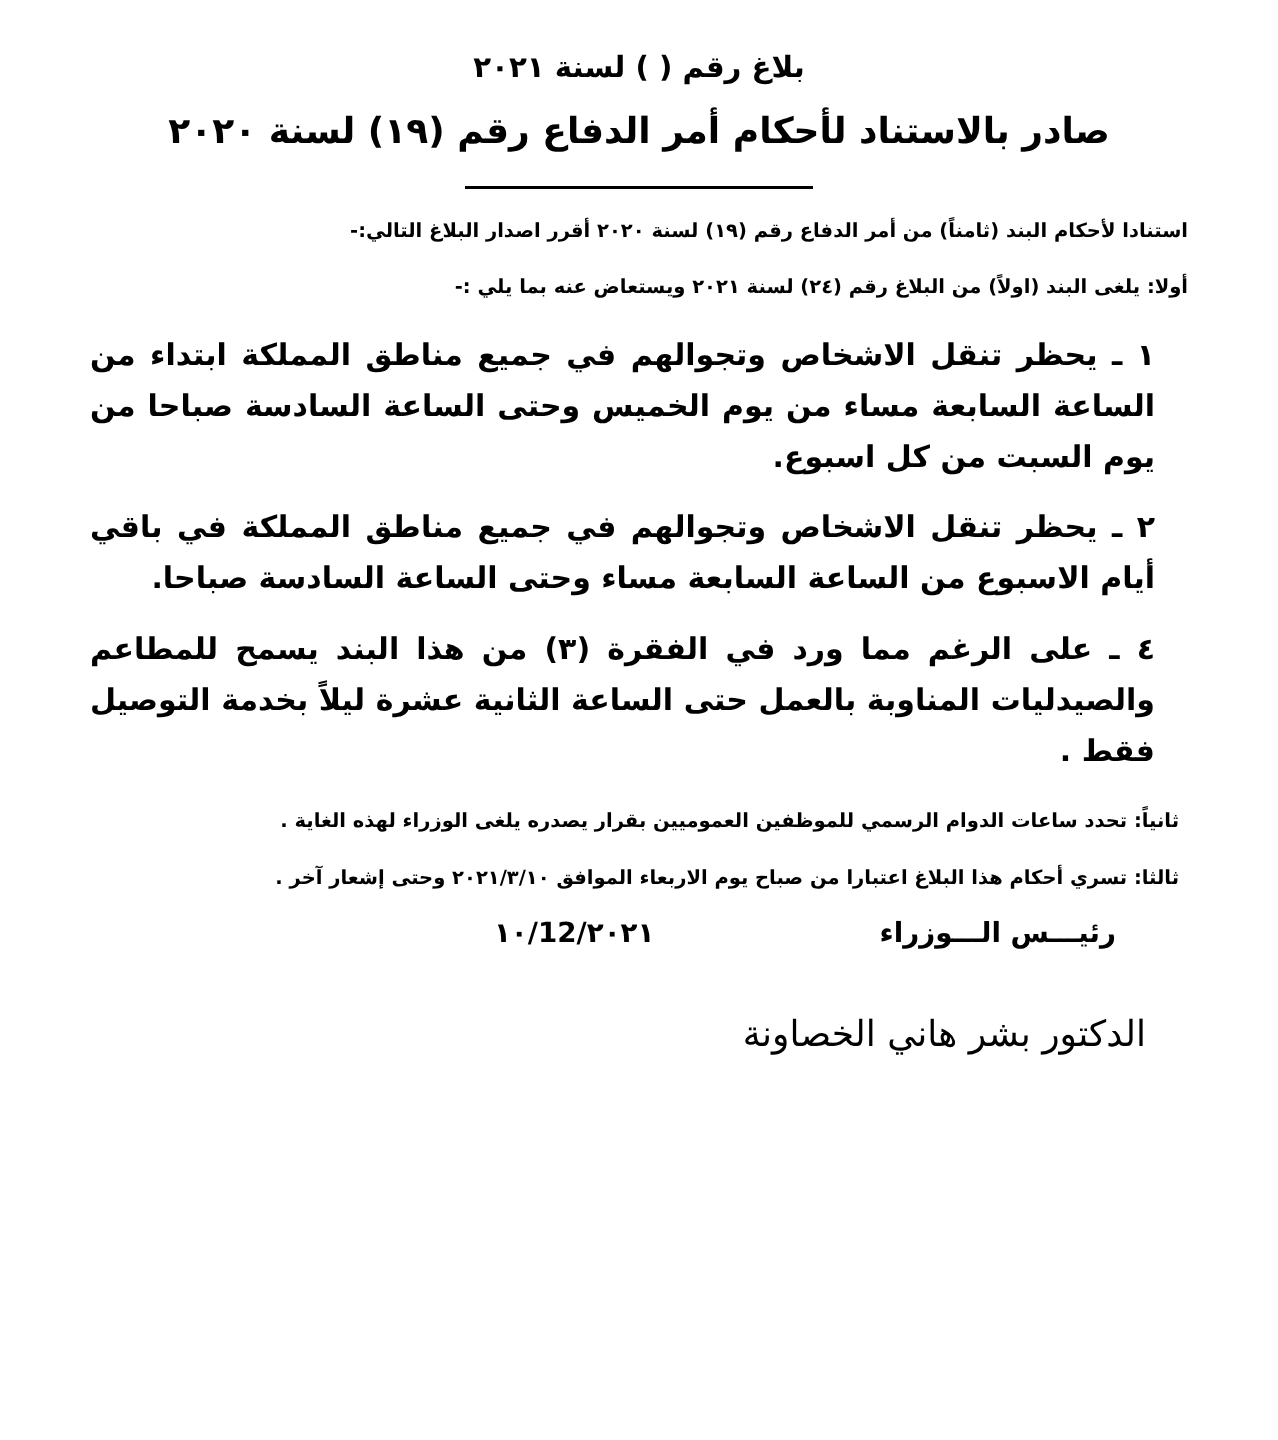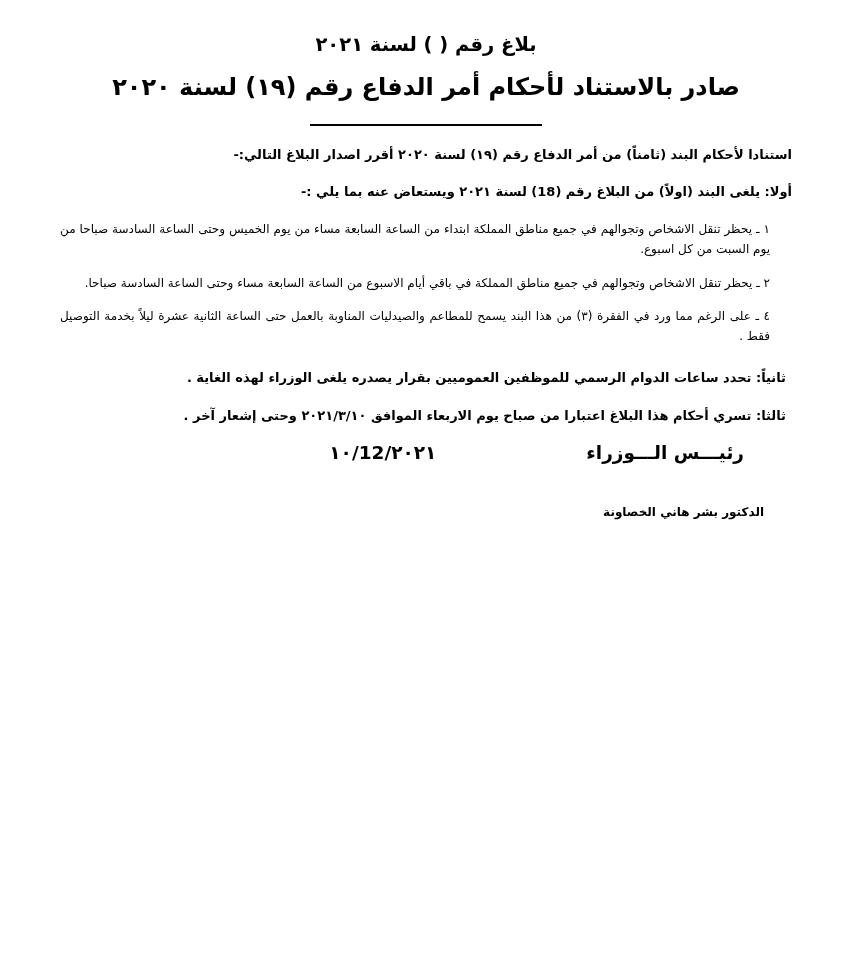--- a/index.html
+++ b/index.html
@@ -49,22 +49,22 @@
     font-size: 13px;
     line-height: 1.72;
     text-align: justify;
     text-align-last: right;
     margin: 0 0 13px 0;
   }
   .para.preamble { margin-bottom: 15px; }
   .para.firstly { margin-bottom: 15px; }
 
   .clause {
-    font-weight: normal;
-    font-size: 12px;
+    font-weight: bold;
+    font-size: 20px;
     line-height: 1.70;
     text-align: justify;
     text-align-last: right;
     margin: 0 0 13px 0;
     padding-right: 22px;
   }
 
   .para.secondly { margin-top: 20px; margin-bottom: 14px; padding-right: 6px;}
   .para.thirdly  { margin-top: 16px; padding-right: 6px;}
 
@@ -77,41 +77,41 @@
     font-weight: bold;
     font-size: 18.5px;
     margin: 14px 0 0 0;
     padding-right: 48px;
     letter-spacing: 1px;
   }
   .sig-title { white-space: nowrap; }
   .sig-date  { white-space: nowrap; letter-spacing: 2px; }
 
   .signer {
-    font-weight: bold;
-    font-size: 12px;
+    font-weight: normal;
+    font-size: 24px;
     margin-top: 42px;
     padding-right: 28px;
   }
 </style>
 </head>
 <body>
 
 <div class="page">
 
   <div class="hdr hdr-line-1">بلاغ رقم (   ) لسنة ٢٠٢١</div>
   <div class="hdr hdr-line-2">صادر بالاستناد لأحكام أمر الدفاع رقم (١٩) لسنة ٢٠٢٠</div>
 
   <div class="rule-wrap">
     <div class="rule"></div>
   </div>
 
   <p class="para preamble">استنادا لأحكام البند (ثامناً) من أمر الدفاع رقم (١٩) لسنة ٢٠٢٠ أقرر اصدار البلاغ التالي:-</p>
 
-  <p class="para firstly">أولا: يلغى البند (اولاً) من البلاغ رقم (18) لسنة ٢٠٢١ ويستعاض عنه بما يلي :-</p>
+  <p class="para firstly">أولا: يلغى البند (اولاً) من البلاغ رقم (٢٤) لسنة ٢٠٢١ ويستعاض عنه بما يلي :-</p>
 
   <p class="clause">١ ـ يحظر تنقل الاشخاص وتجوالهم في جميع مناطق المملكة ابتداء من الساعة السابعة مساء من يوم الخميس وحتى الساعة السادسة صباحا من يوم السبت من كل اسبوع.</p>
   <p class="clause">٢ ـ يحظر تنقل الاشخاص وتجوالهم في جميع مناطق المملكة في باقي أيام الاسبوع من الساعة السابعة مساء وحتى الساعة السادسة صباحا.</p>
   <p class="clause">٤ ـ على الرغم مما ورد في الفقرة (٣) من هذا البند يسمح للمطاعم والصيدليات المناوبة بالعمل حتى الساعة الثانية عشرة ليلاً بخدمة التوصيل فقط .</p>
 
   <p class="para secondly">ثانياً: تحدد ساعات الدوام الرسمي للموظفين العموميين بقرار يصدره يلغى الوزراء لهذه الغاية .</p>
 
   <p class="para thirdly">ثالثا: تسري أحكام هذا البلاغ اعتبارا من صباح يوم الاربعاء الموافق ٢٠٢١/٣/١٠ وحتى إشعار آخر .</p>
 
   <div class="signature-row">

